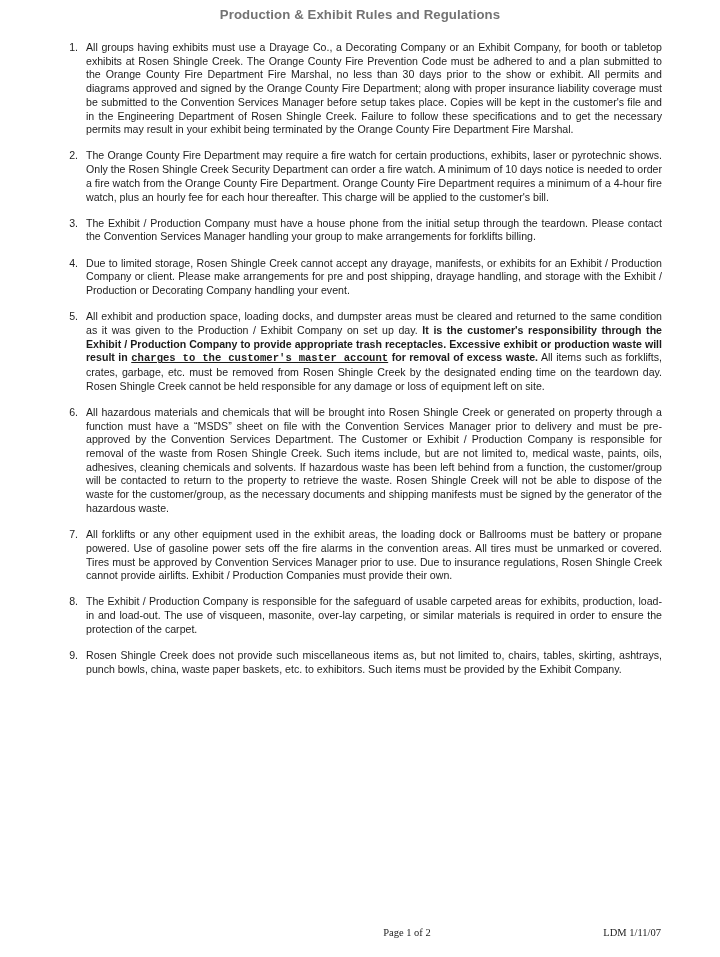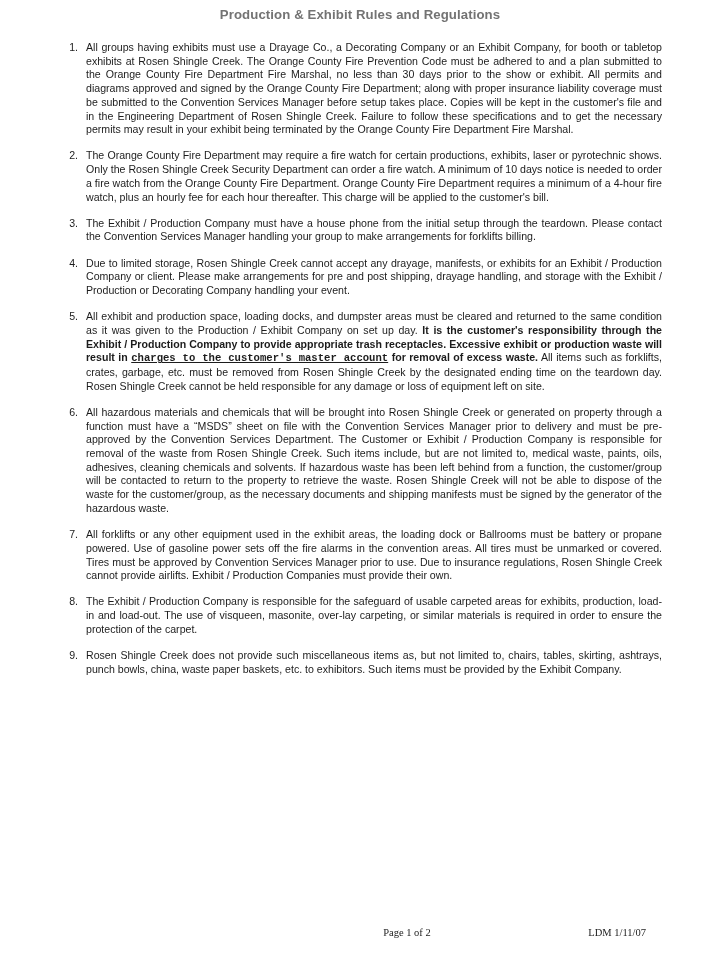--- a/index.html
+++ b/index.html
@@ -153,21 +153,21 @@
   }
   .footer-center {
     position: absolute;
     left: 50%;
     transform: translateX(-46%);
     white-space: nowrap;
     margin-left: 43px;
   }
   .footer-right {
     position: absolute;
-    right: 16px;
+    right: 1px;
     white-space: nowrap;
   }
 </style>
 </head>
 <body>
 
 <div class="page">
 
 
   <div class="doc-title">Production &amp; Exhibit Rules and Regulations</div>

